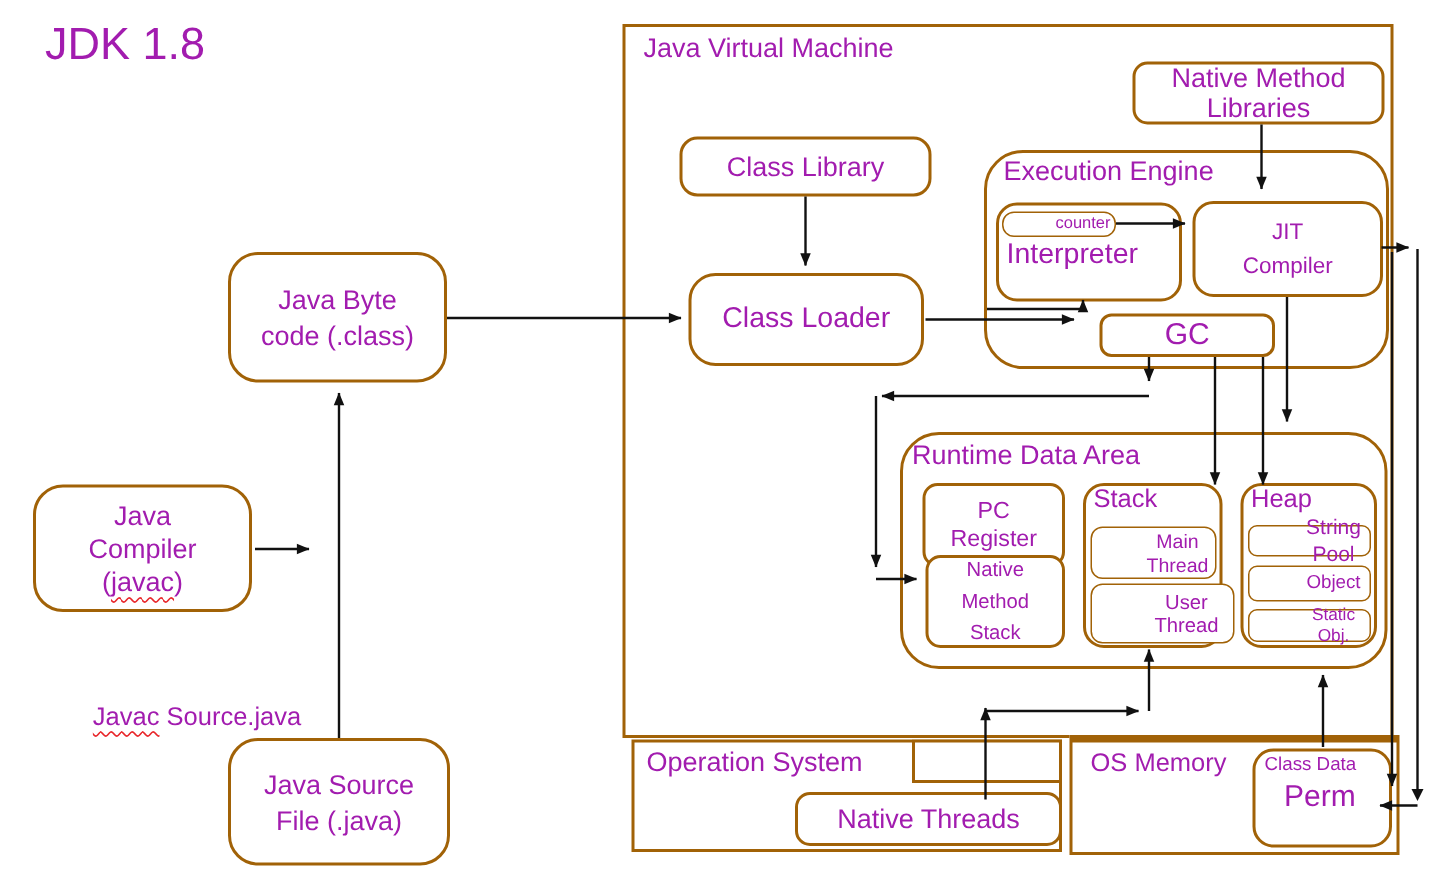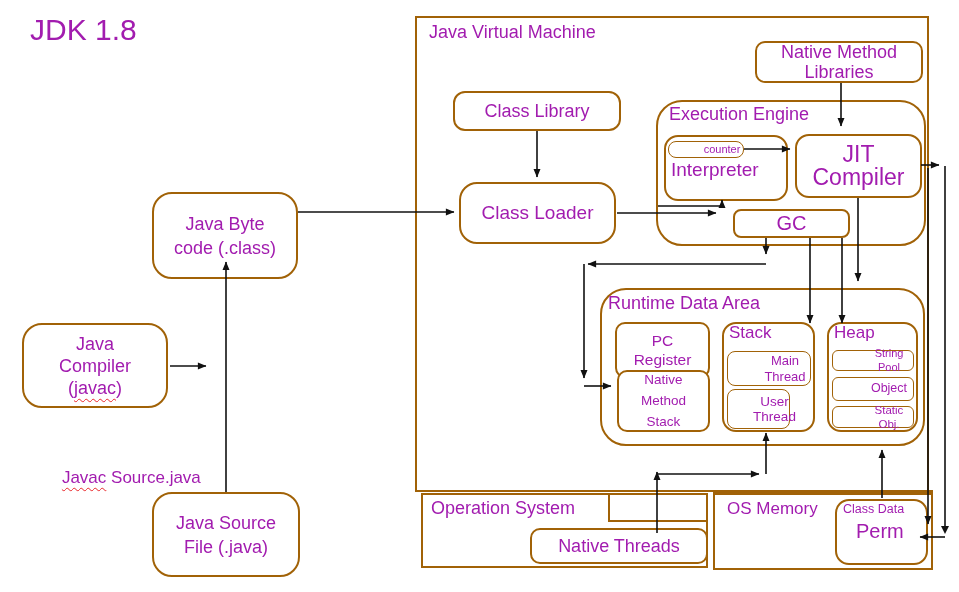--- a/index.html
+++ b/index.html
@@ -23,21 +23,21 @@
   <div class="box" style="left:415px;top:16px;width:514px;height:476px;"></div>
   <div class="box" style="left:421px;top:493px;width:287px;height:75px;"></div>
   <div class="box" style="left:608px;top:493px;width:100px;height:29px;"></div>
   <div class="box" style="left:713px;top:490px;width:220px;height:80px;border-top-width:5px;"></div>
   <div class="box" style="left:656px;top:100px;width:270px;height:146px;border-radius:26px;"></div>
   <div class="box" style="left:600px;top:288px;width:325px;height:158px;border-radius:26px;"></div>
 
   <div class="lbl" style="left:30px;top:13px;font-size:30px;">JDK 1.8</div>
 
 
-  <div class="box" style="left:152px;top:168px;width:146px;height:87px;border-radius:20px;font-size:18px;line-height:24px;margin-top:24px;">
+  <div class="box" style="left:152px;top:168px;width:146px;height:87px;border-radius:20px;font-size:18px;line-height:24px;">
     <span class="ln">Java Byte</span>
     <span class="ln">code (.class)</span>
   </div>
 
   <div class="box" style="left:22px;top:323px;width:146px;height:85px;border-radius:20px;font-size:18px;line-height:22px;">
     <span class="ln">Java</span>
     <span class="ln">Compiler</span>
     <span class="ln"><span>(</span><span class="sq">javac</span><span>)</span></span>
   </div>
 
@@ -60,21 +60,21 @@
     <span class="ln">Native Method</span>
     <span class="ln">Libraries</span>
   </div>
 
   <div class="lbl" style="left:669px;top:105px;font-size:18px;">Execution Engine</div>
 
   <div class="box" style="left:664px;top:135px;width:124px;height:66px;border-radius:14px;"></div>
   <div class="box thin" style="left:668px;top:141px;width:76px;height:17px;border-radius:8px;font-size:11px;">counter</div>
   <div class="lbl" style="left:671px;top:160px;font-size:19px;">Interpreter</div>
 
-  <div class="box" style="left:795px;top:134px;width:127px;height:64px;border-radius:14px;font-size:23px;line-height:23px;">
+  <div class="box" style="left:795px;top:134px;width:127px;height:64px;border-radius:14px;font-size:15px;line-height:23px;">
     <span class="ln">JIT</span>
     <span class="ln">Compiler</span>
   </div>
 
   <div class="box" style="left:733px;top:209px;width:117px;height:29px;border-radius:8px;font-size:20px;">GC</div>
 
   <div class="lbl" style="left:608px;top:294px;font-size:18px;">Runtime Data Area</div>
 
   <div class="box" style="left:615px;top:322px;width:95px;height:56px;border-radius:10px;font-size:15.5px;line-height:19px;">
     <span class="ln">PC</span>
@@ -86,28 +86,28 @@
     <span class="ln">Method</span>
     <span class="ln">Stack</span>
   </div>
 
   <div class="box" style="left:722px;top:322px;width:93px;height:110px;border-radius:14px;"></div>
   <div class="lbl" style="left:729px;top:324px;font-size:17px;">Stack</div>
   <div class="box thin" style="left:727px;top:351px;width:84px;height:35px;border-radius:8px;font-size:13px;line-height:15.5px;">
     <span class="ln">Main</span>
     <span class="ln">Thread</span>
   </div>
-  <div class="box thin" style="left:727px;top:389px;width:63px;height:40px;border-radius:8px;font-size:13.5px;line-height:15.5px;">
+  <div class="box thin" style="left:727px;top:389px;width:96px;height:40px;border-radius:8px;font-size:13.5px;line-height:15.5px;">
     <span class="ln">User</span>
     <span class="ln">Thread</span>
   </div>
 
   <div class="box" style="left:827px;top:322px;width:91px;height:110px;border-radius:14px;"></div>
   <div class="lbl" style="left:834px;top:324px;font-size:17px;">Heap</div>
-  <div class="box thin" style="left:832px;top:350px;width:82px;height:21px;border-radius:6px;font-size:11px;">String Pool</div>
+  <div class="box thin" style="left:832px;top:350px;width:82px;height:21px;border-radius:6px;font-size:14px;">String Pool</div>
   <div class="box thin" style="left:832px;top:377px;width:82px;height:24px;border-radius:6px;font-size:12.5px;">Object</div>
   <div class="box thin" style="left:832px;top:406px;width:82px;height:22px;border-radius:6px;font-size:11.5px;">Static Obj.</div>
 
   <div class="lbl" style="left:431px;top:499px;font-size:18px;">Operation System</div>
 
   <div class="box" style="left:530px;top:528px;width:178px;height:36px;border-radius:10px;font-size:18px;">Native Threads</div>
 
   <div class="lbl" style="left:727px;top:500px;font-size:17px;">OS Memory</div>
 
   <div class="box" style="left:835px;top:499px;width:93px;height:66px;border-radius:14px;"></div>

